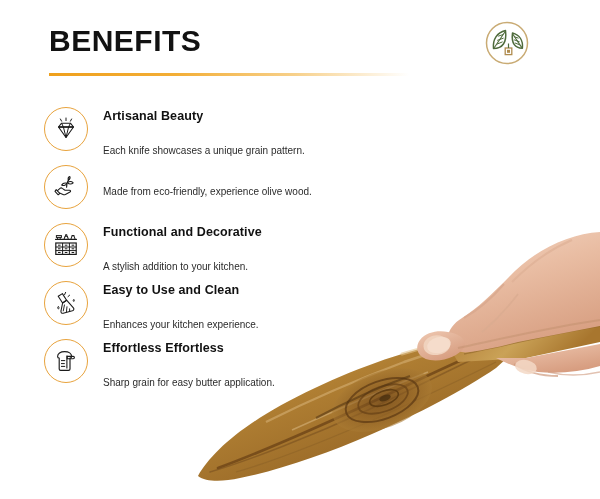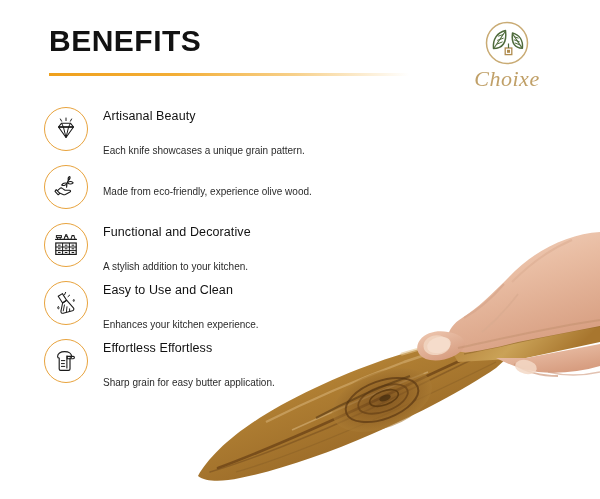--- a/index.html
+++ b/index.html
@@ -101,21 +101,21 @@
   }
   .benefit-icon svg {
     display: block;
   }
   .benefit-text {
     margin-left: 15px;
     padding-top: 2px;
   }
   .benefit-title {
     font-size: 12.5px;
-    font-weight: 400;
+    font-weight: 700;
     color: #111111;
     line-height: 1.35;
     letter-spacing: 0.1px;
   }
   .benefit-desc {
     font-size: 10px;
     font-weight: 400;
     color: #2b2b2b;
     line-height: 1.5;
     margin-top: 18px;
@@ -155,21 +155,20 @@
           <path d="M31.5 15 C38.5 16.8 42.2 22.6 41.4 30.2 C33.8 30.2 30.2 25.1 31.5 15 Z" fill="none" stroke="#4f6b3c" stroke-width="1.5" stroke-linejoin="round"></path>
           <path d="M31.7 16 L40.8 29.6" fill="none" stroke="#4f6b3c" stroke-width="1.1"></path>
           <path d="M33.2 18.7 L37.6 20.2 M33.1 21.8 L38.6 23.8 M33.8 24.9 L38.9 26.9" fill="none" stroke="#4f6b3c" stroke-width="1"></path>
 
           <rect x="24.2" y="30" width="6.6" height="6.6" fill="none" stroke="#b08c4f" stroke-width="1.3"></rect>
           <rect x="26" y="31.8" width="3" height="3" fill="#b08c4f"></rect>
 
           <path d="M27.5 30 L27.5 25.5" fill="none" stroke="#4f6b3c" stroke-width="1.2"></path>
         </svg>
       </div>
-      <div class="brand-name">Choixe</div>
     </div>
   </div>
 
   <div class="benefits">
 
     <div class="benefit-row">
       <div class="benefit-icon">
         <svg width="26" height="26" viewBox="0 0 26 26">
           <path d="M5.5 11 L13 21.5 L20.5 11 Z" fill="none" stroke="#1b1b1b" stroke-width="1.1" stroke-linejoin="round"></path>
           <path d="M5.5 11 L8.6 7.2 L17.4 7.2 L20.5 11 Z" fill="none" stroke="#1b1b1b" stroke-width="1.1" stroke-linejoin="round"></path>

